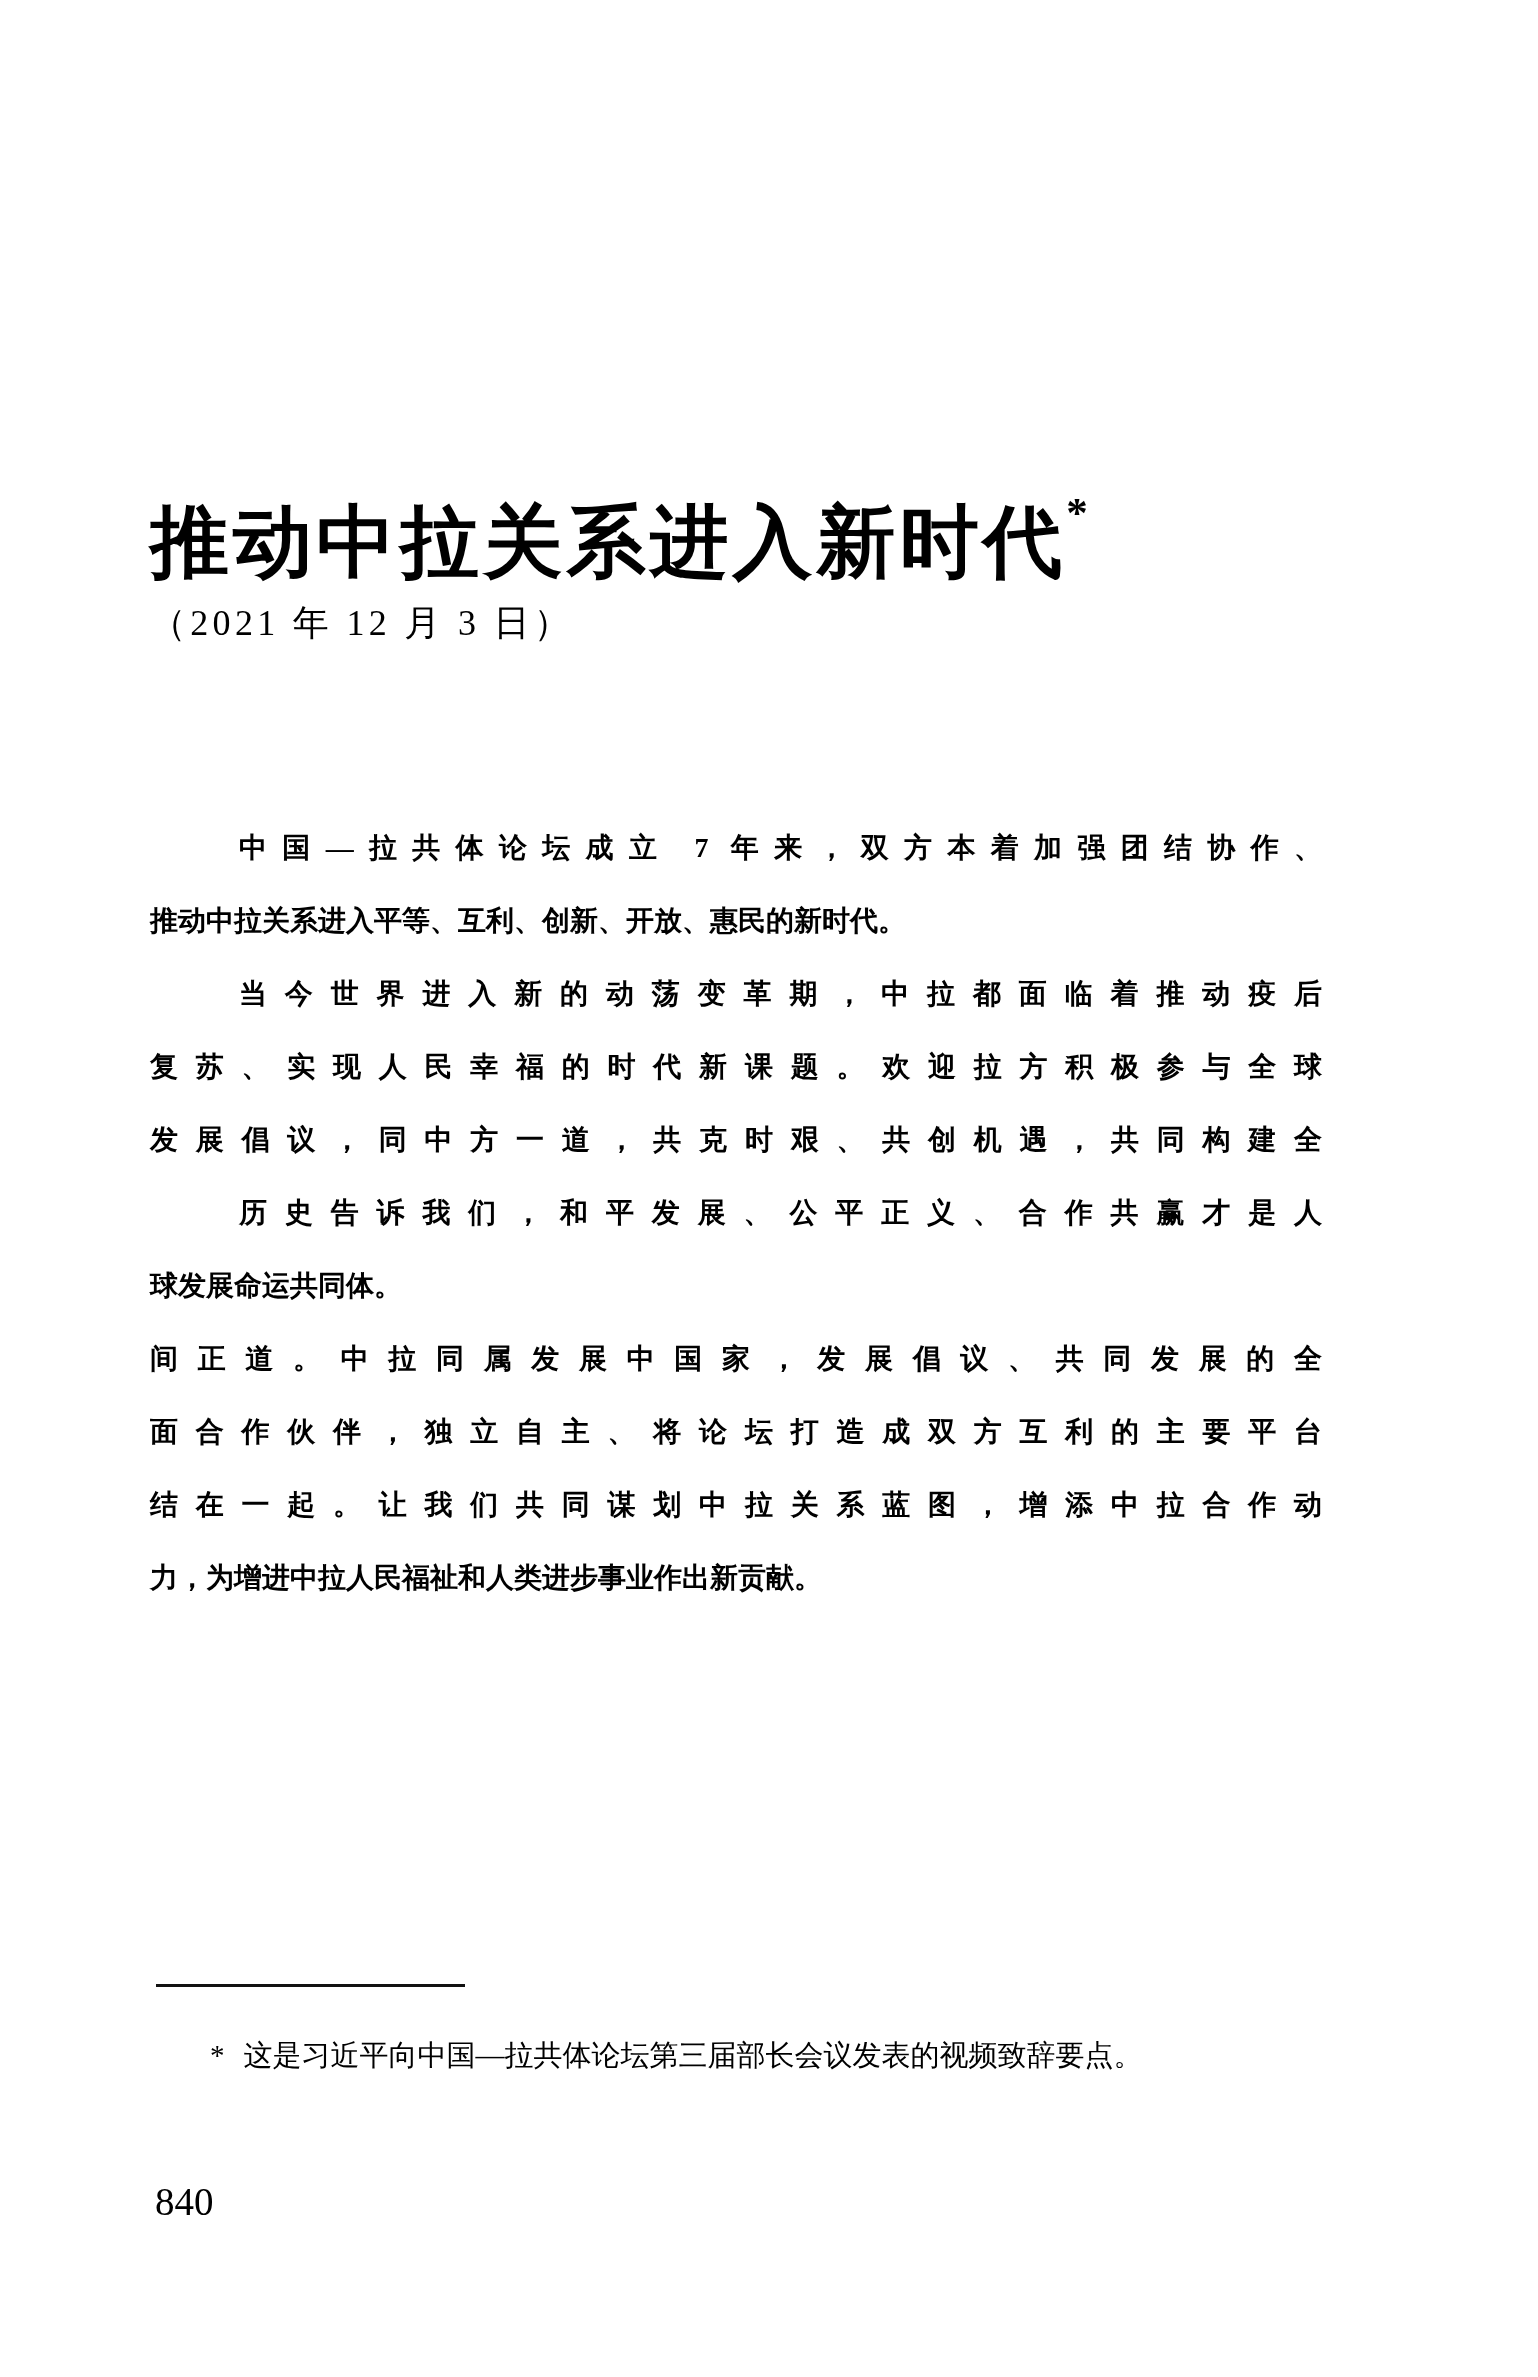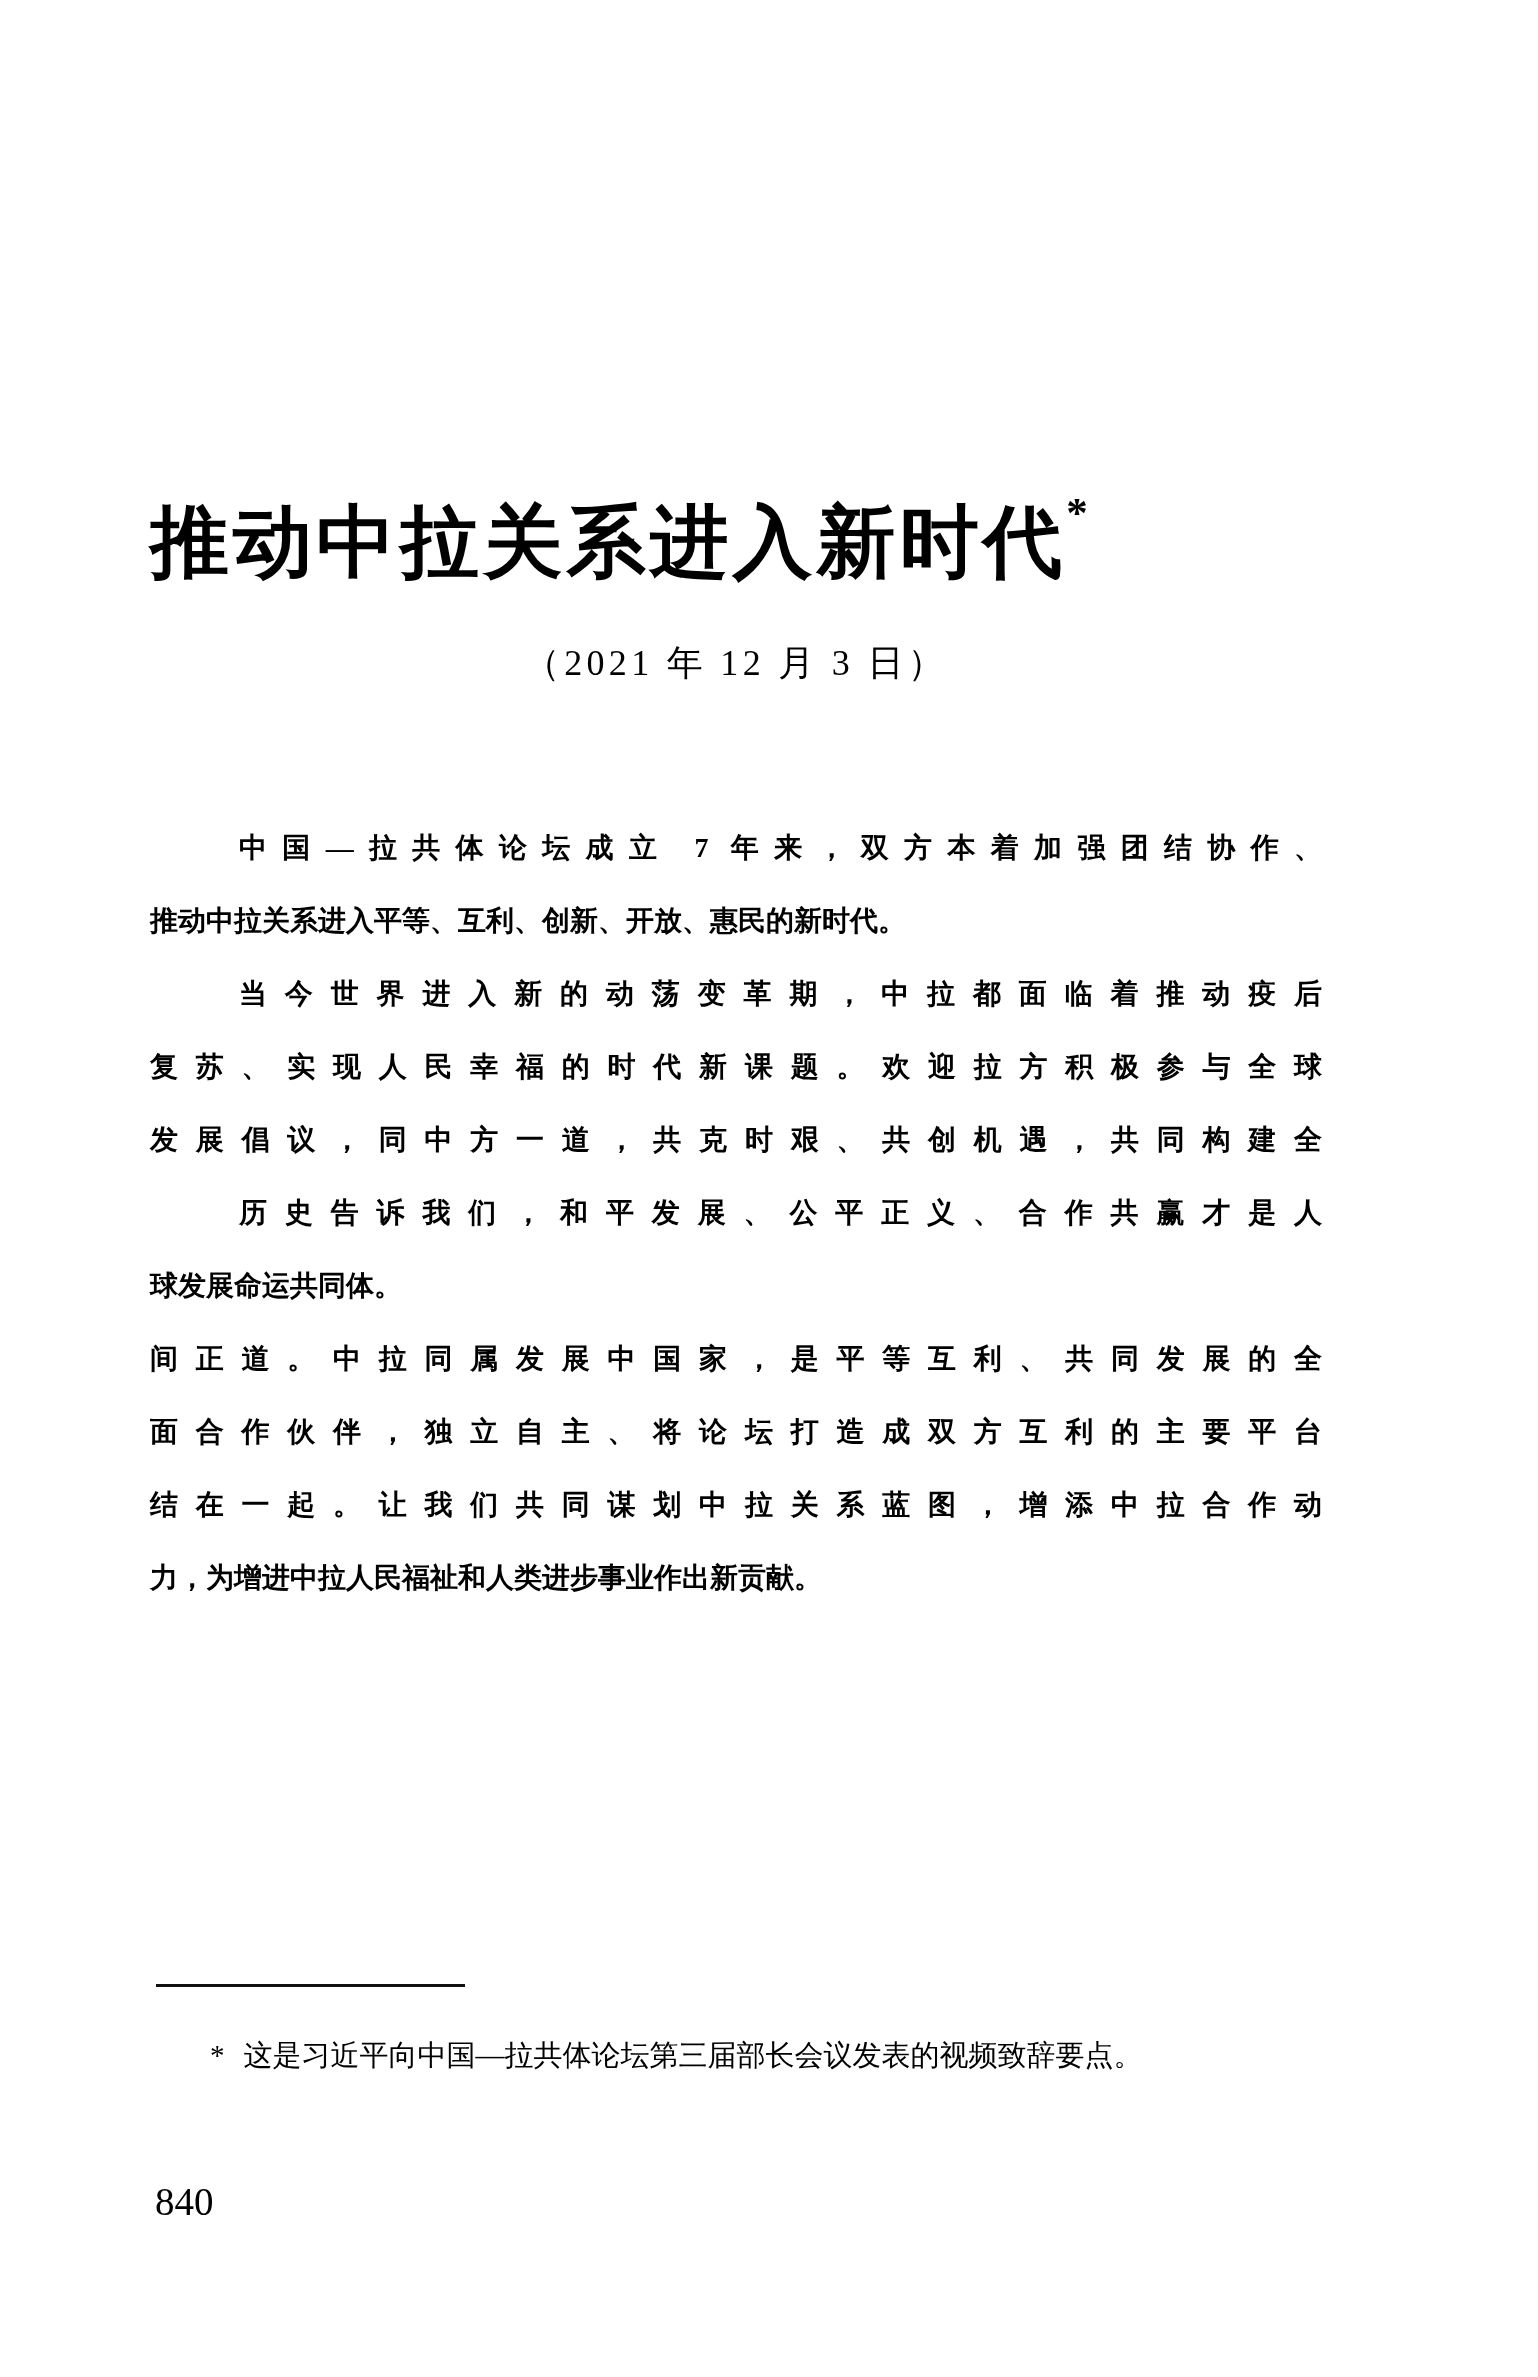--- a/index.html
+++ b/index.html
@@ -35,26 +35,25 @@
     vertical-align: top;
     position: relative;
     top: -5.2px;
     letter-spacing: 0;
   }
   .date-line {
     position: absolute;
     top: 601px;
     left: 150px;
     width: 1172px;
-    text-align: center;
+    text-align: left;
     font-size: 36px;
     line-height: 45px;
     font-weight: 400;
     letter-spacing: 4.3px;
-    margin-top: 40px;
   }
   .body-text {
     position: absolute;
     top: 811px;
     left: 150px;
     width: 1172px;
     font-size: 28px;
     font-weight: 600;
   }
   .body-text .line {
@@ -113,21 +112,21 @@
   <div class="body-text">
     <div class="line para-start">中国—拉共体论坛成立 7 年来，双方本着加强团结协作、</div>
     <div class="line para-end">推动中拉关系进入平等、互利、创新、开放、惠民的新时代。</div>
 
     <div class="line para-start">当今世界进入新的动荡变革期，中拉都面临着推动疫后</div>
     <div class="line">复苏、实现人民幸福的时代新课题。欢迎拉方积极参与全球</div>
     <div class="line">发展倡议，同中方一道，共克时艰、共创机遇，共同构建全</div>
     <div class="line para-start">历史告诉我们，和平发展、公平正义、合作共赢才是人</div>
 
     <div class="line para-end">球发展命运共同体。</div>
-    <div class="line">间正道。中拉同属发展中国家，是平等互利、共同发展的全</div>
+    <div class="line">间正道。中拉同属发展中国家，发展倡议、共同发展的全</div>
     <div class="line">面合作伙伴，独立自主、将论坛打造成双方互利的主要平台</div>
     <div class="line">结在一起。让我们共同谋划中拉关系蓝图，增添中拉合作动</div>
     <div class="line para-end">力，为增进中拉人民福祉和人类进步事业作出新贡献。</div>
   </div>
 
   <div class="footnote-rule"></div>
 
   <div class="footnote"><span class="marker">*</span><span>这是习近平向中国—拉共体论坛第三届部长会议发表的视频致辞要点。</span></div>
 
   <div class="page-number">840</div>

